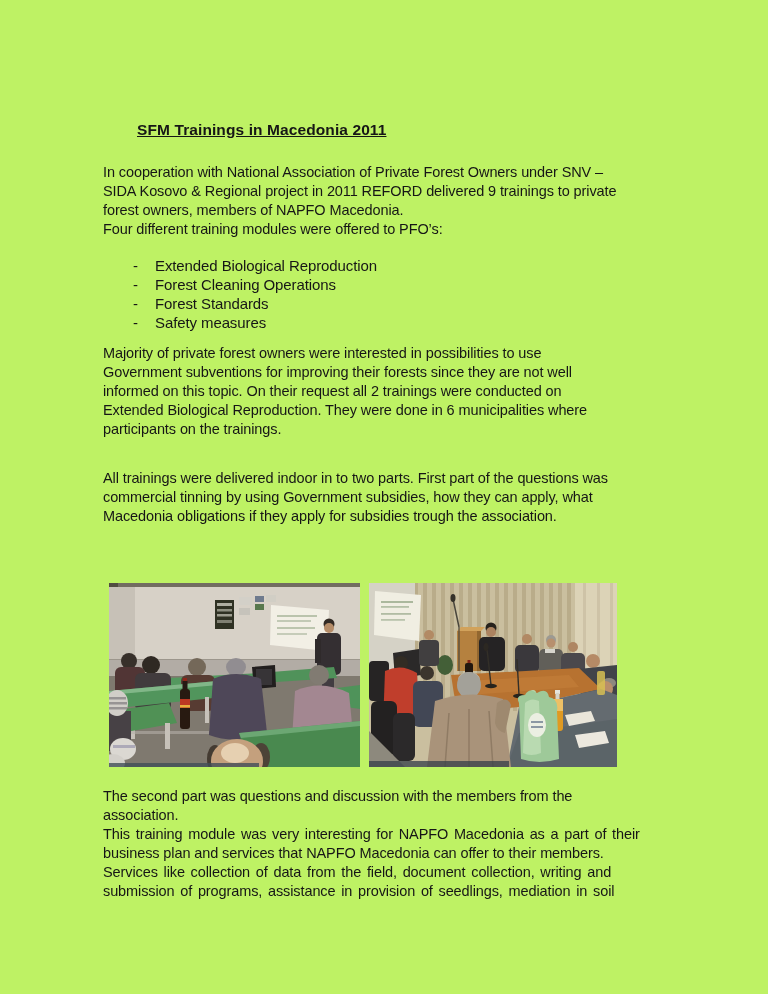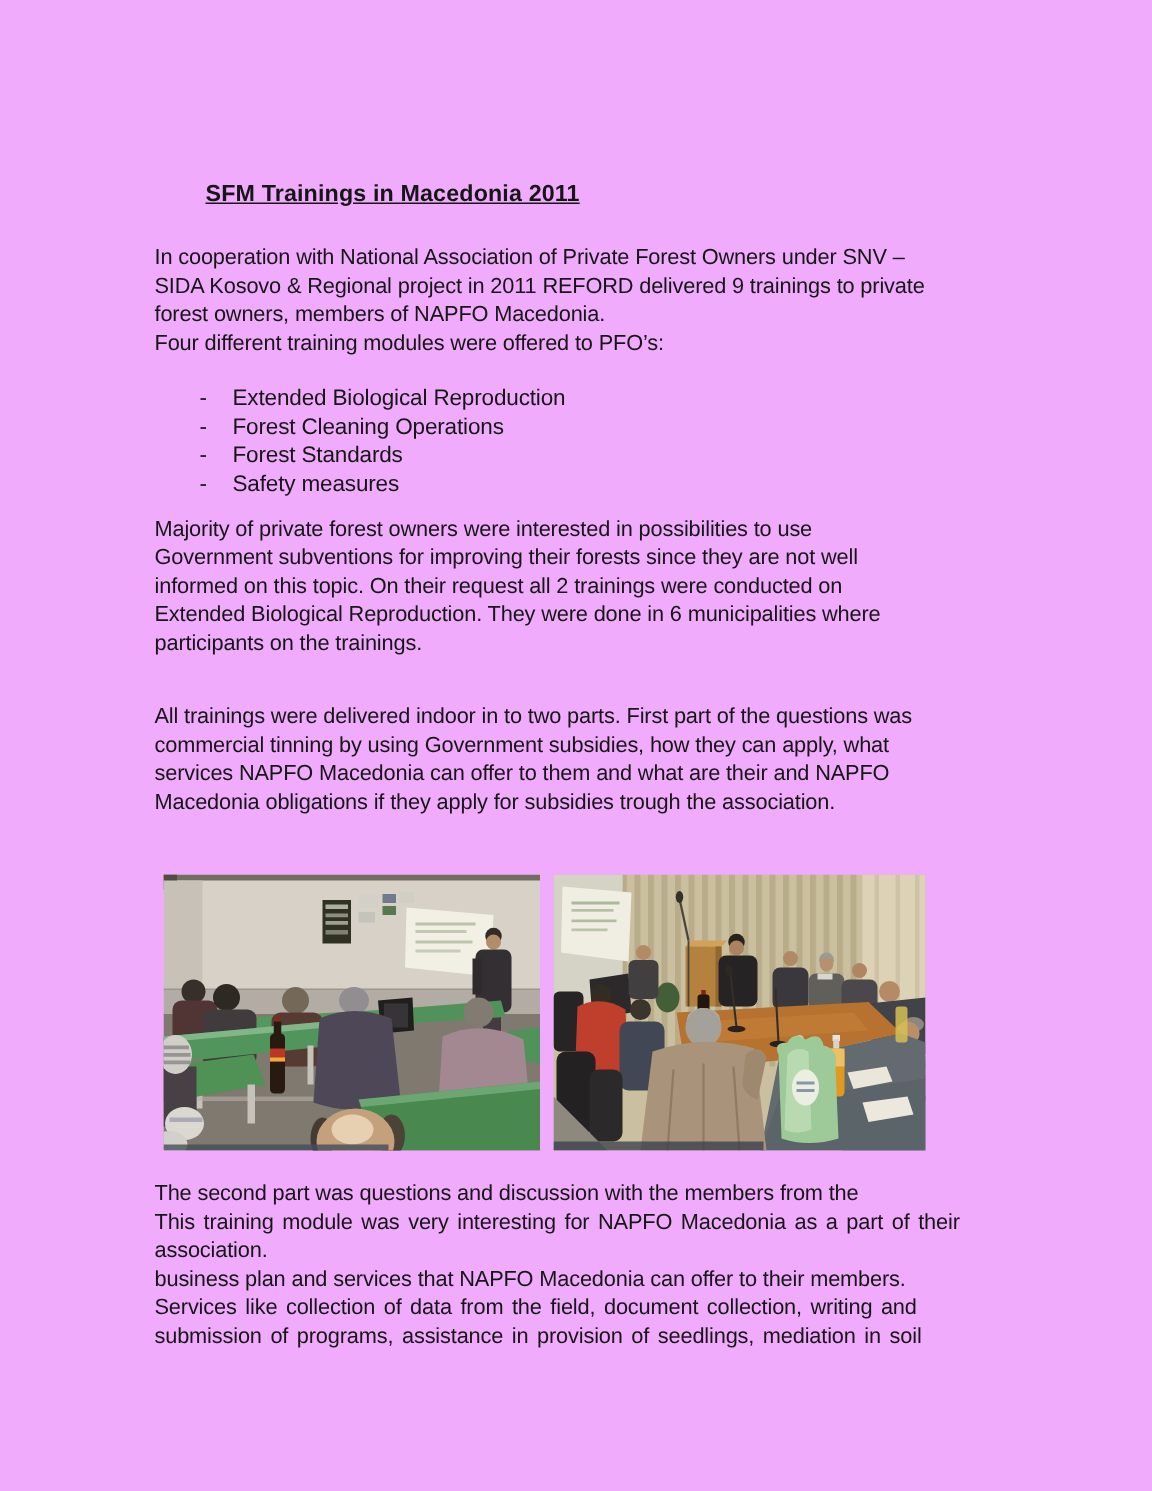--- a/index.html
+++ b/index.html
@@ -1,17 +1,17 @@
 <!DOCTYPE html>
 <html><head>
 <meta charset="utf-8">
 <style>
   html,body{margin:0;padding:0;background:#ffffff;}
   body{width:768px;height:994px;font-family:"Liberation Sans","DejaVu Sans",sans-serif;color:#161616;}
-  .page{position:relative;width:768px;height:994px;overflow:hidden;background:#f0abfc;}
+  .page{position:relative;width:768px;height:994px;overflow:hidden;background:#bef264;}
   .title{position:absolute;left:137px;top:121px;font-size:15.5px;font-weight:bold;text-decoration:underline;letter-spacing:.1px;white-space:nowrap;}
   .block{position:absolute;left:103px;width:543px;font-size:14.5px;line-height:19px;letter-spacing:-0.1px;}
   .line{white-space:nowrap;}
   .line.j{word-spacing:1.8px;}
   .list{position:absolute;left:133px;font-size:15px;line-height:19px;letter-spacing:-0.1px;}
   .list-item{white-space:nowrap;}
   .dash{display:inline-block;width:22px;}
   .photo{position:absolute;top:583px;display:block;}
   .photo.left{left:109px;}
   .photo.right{left:369px;}
@@ -41,21 +41,20 @@
     <div class="line">Majority of private forest owners were interested in possibilities to use</div>
     <div class="line">Government subventions for improving their forests since they are not well</div>
     <div class="line">informed on this topic. On their request all 2 trainings were conducted on</div>
     <div class="line">Extended Biological Reproduction. They were done in 6 municipalities where</div>
     <div class="line">participants on the trainings.</div>
   </div>
 
   <div class="block" style="top:469px">
     <div class="line">All trainings were delivered indoor in to two parts. First part of the questions was</div>
     <div class="line">commercial tinning by using Government subsidies, how they can apply, what</div>
-    <div class="line">services NAPFO Macedonia can offer to them and what are their and NAPFO</div>
     <div class="line">Macedonia obligations if they apply for subsidies trough the association.</div>
   </div>
 
   <svg class="photo left" width="251" height="184" viewBox="0 0 251 184" role="img">
     <rect x="0" y="0" width="251" height="82" fill="#d8d5cf"></rect>
     <rect x="0" y="0" width="251" height="4" fill="#5a574f" opacity="0.85"></rect>
     <rect x="0" y="0" width="9" height="10" fill="#4a4840"></rect>
     <rect x="0" y="4" width="26" height="78" fill="#c7c4be"></rect>
     <rect x="0" y="76" width="251" height="1.5" fill="#999690"></rect>
     <rect x="0" y="77" width="251" height="18" fill="#b1aeaa"></rect>
@@ -264,20 +263,20 @@
       <path d="M66,118 Q100,106 134,116 L142,184 L58,184 Z" fill="#a8937d"></path>
       <path d="M128,120 Q138,112 142,122 L136,150 Q128,148 126,140 Z" fill="#9c8871"></path>
       <path d="M80,130 L76,184 M100,126 L100,184 M120,128 L124,184" stroke="#8d7a66" stroke-width="1.5" fill="none"></path>
     </g>
     <rect x="0" y="178" width="140" height="6" fill="#2e3a48" opacity="0.75"></rect>
     <rect x="0" y="0" width="248" height="184" fill="#c89858" opacity="0.05"></rect>
   </svg>
 
   <div class="block" style="top:787px">
     <div class="line">The second part was questions and discussion with the members from the</div>
+    <div class="line">association.</div>
     <div class="line j">This training module was very interesting for NAPFO Macedonia as a part of their</div>
-    <div class="line">association.</div>
     <div class="line">business plan and services that NAPFO Macedonia can offer to their members.</div>
     <div class="line j">Services like collection of data from the field, document collection, writing and</div>
     <div class="line j">submission of programs, assistance in provision of seedlings, mediation in soil</div>
   </div>
 
 </div>
 
 </body></html>

